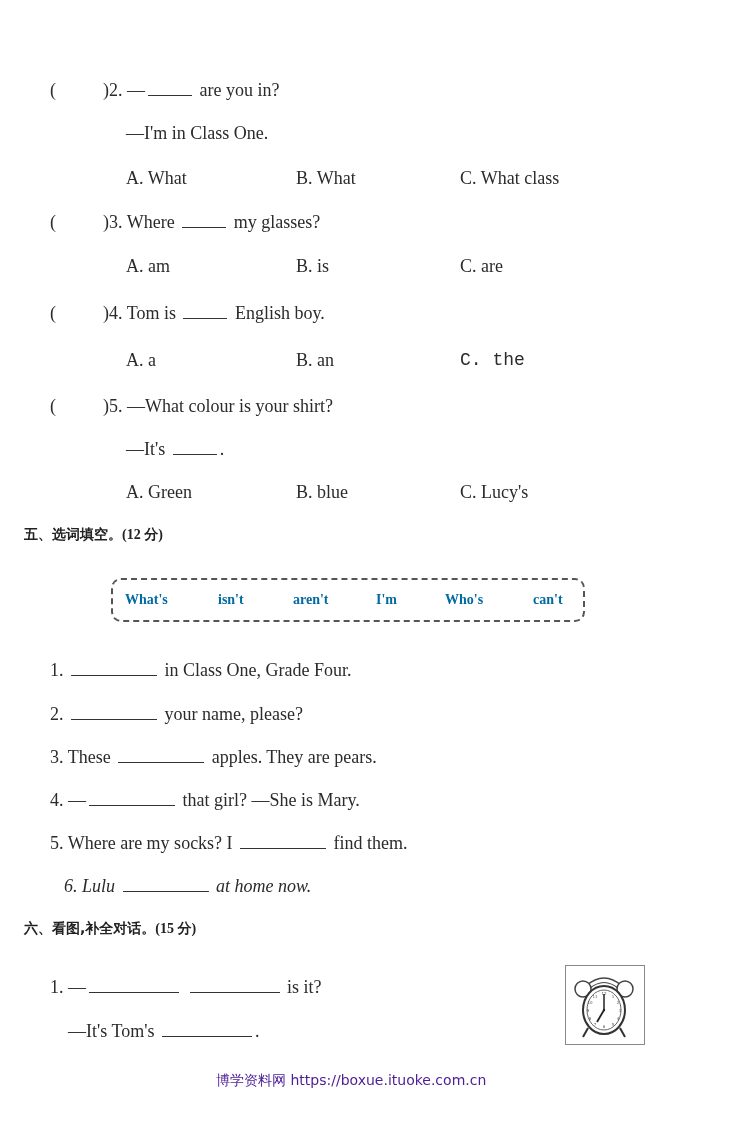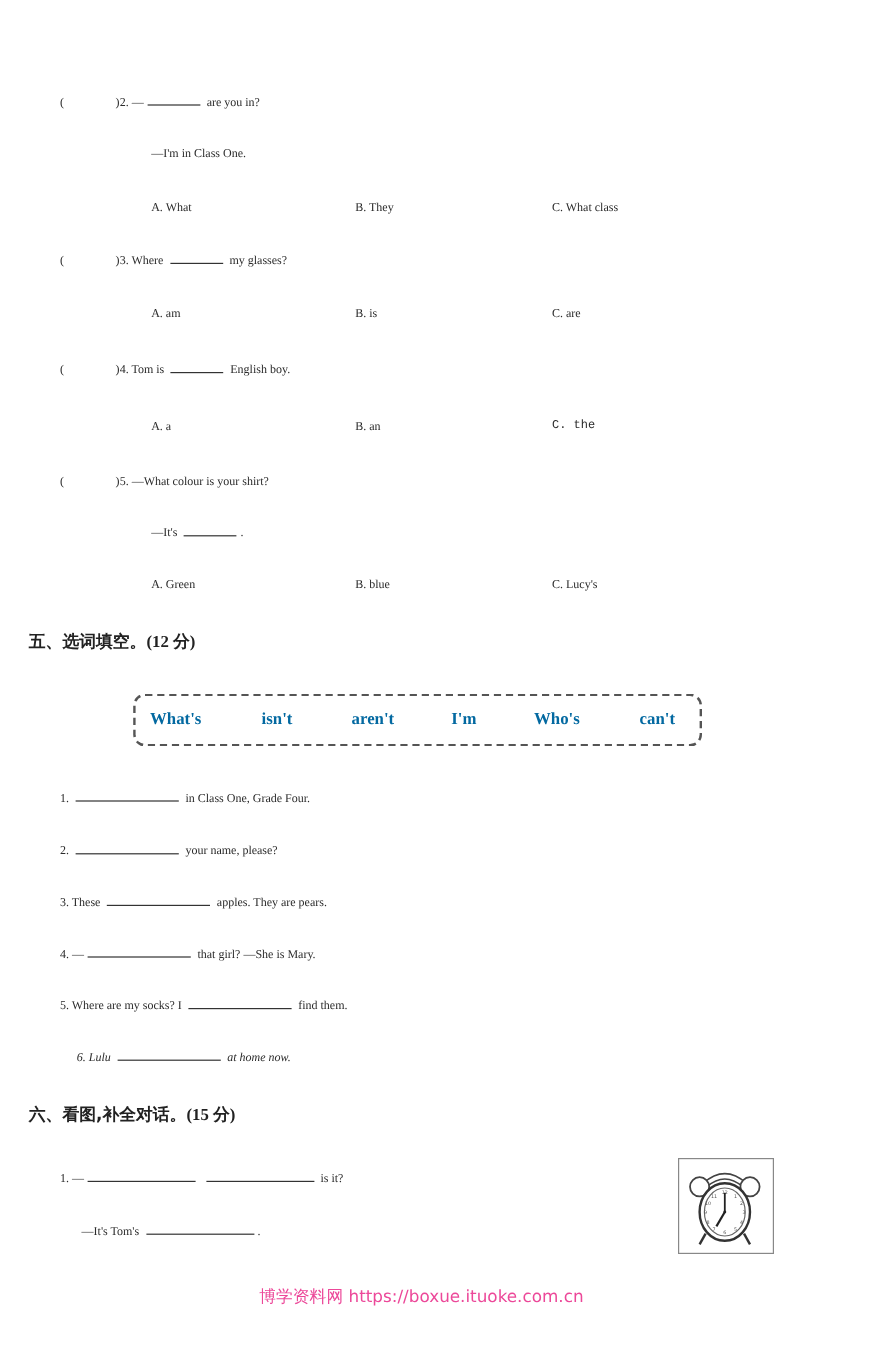--- a/index.html
+++ b/index.html
@@ -2,50 +2,50 @@
 <html><head>
   <meta charset="utf-8">
   <style>
     html, body { margin: 0; padding: 0; background: #ffffff; }
     body {
       width: 734px; height: 1122px; position: relative; overflow: hidden;
       font-family: "Liberation Serif", "DejaVu Serif", serif;
       color: #2b2b2b;
     }
     .abs { position: absolute; white-space: nowrap; }
-    .q-line { font-size: 10px; }
+    .q-line { font-size: 18px; }
     .blank { display: inline-block; border-bottom: 1px solid #333; vertical-align: baseline; height: 1px; margin: 0 3px; }
     .b-short { width: 44px; }
     .b-long { width: 86px; }
     .section-title { font-family: "DejaVu Sans", sans-serif; font-size: 14px; font-weight: bold; color: #222; }
     .section-title .pts { font-family: "Liberation Serif", serif; font-weight: bold; }
     .wordbox {
       position: absolute; left: 111px; top: 578px; width: 474px; height: 44px;
       border: 2px dashed #555; border-radius: 10px; box-sizing: border-box;
     }
     .wordbox .word { position: absolute; top: 12px; font-size: 14px; font-weight: bold; color: #0369a1; }
     .clock-box {
       position: absolute; left: 565px; top: 965px; width: 80px; height: 80px;
       border: 1.5px solid #888; box-sizing: border-box; background: #fff;
     }
-    .footer { font-family: "DejaVu Sans", sans-serif; font-size: 14px; color: #ec4899; }
+    .footer { font-family: "DejaVu Sans", sans-serif; font-size: 14px; color: #4c1d95; }
   </style>
 </head>
 <body>
 
 <div class="abs q-line" style="left:50px;top:80px;">
   <span>(</span>
   <span style="display:inline-block;width:38px;"></span>
   <span>)</span><span>2.</span>
   <span>—</span><span class="blank b-short"></span>
   <span>are you in?</span>
 </div>
 <div class="abs q-line" style="left:126px;top:123px;">—I'm in Class One.</div>
 <div class="abs q-line" style="left:126px;top:168px;">A. What</div>
-<div class="abs q-line" style="left:296px;top:168px;">B. They</div>
+<div class="abs q-line" style="left:296px;top:168px;">B. What</div>
 <div class="abs q-line" style="left:460px;top:168px;">C. What class</div>
 
 <div class="abs q-line" style="left:50px;top:212px;">
   <span>(</span>
   <span style="display:inline-block;width:38px;"></span>
   <span>)</span><span>3.</span>
   <span>Where</span>
   <span class="blank b-short"></span>
   <span>my glasses?</span>
 </div>

